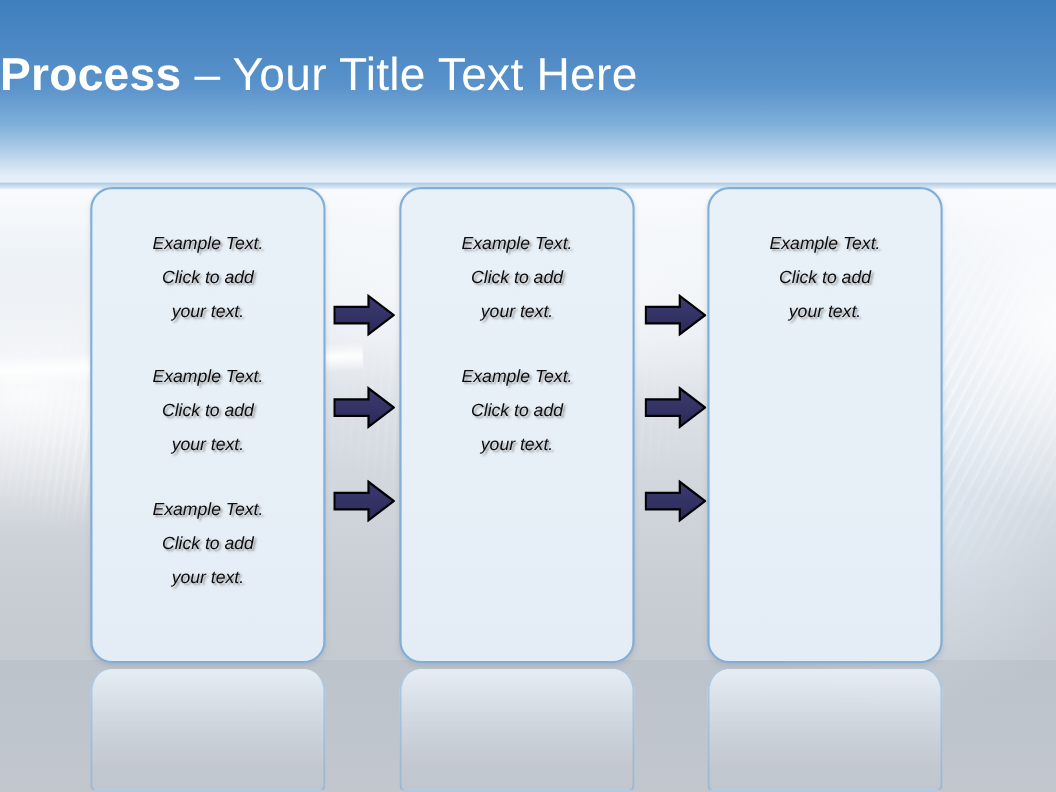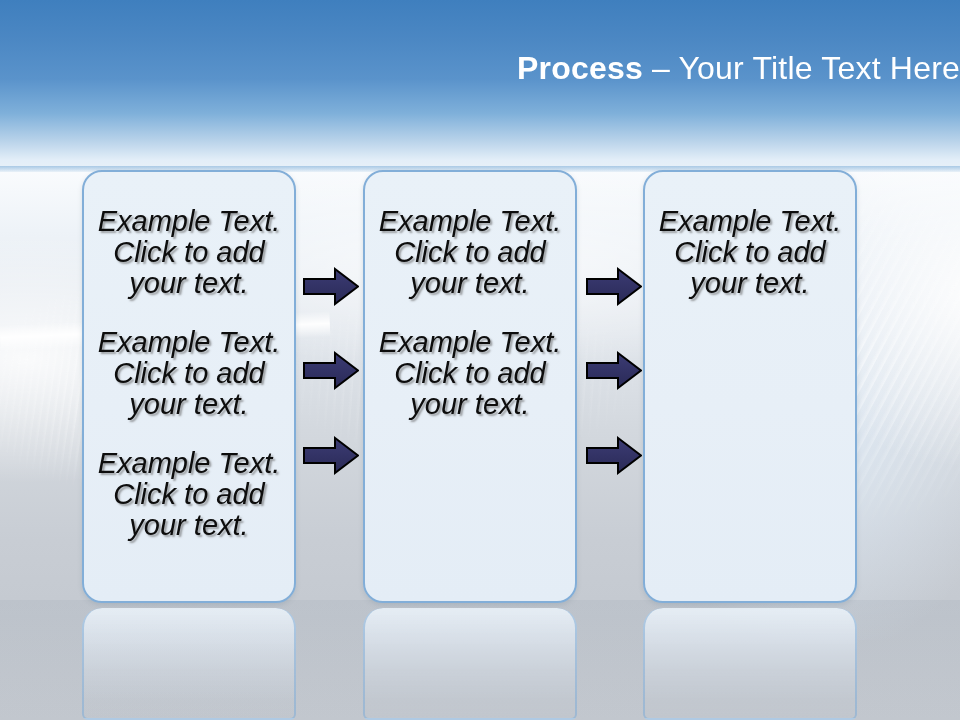--- a/index.html
+++ b/index.html
@@ -135,23 +135,23 @@
     left: 0; bottom: 0;
     width: 100%; height: 6px;
     background: linear-gradient(to bottom, rgba(120,170,214,0.55), rgba(233,241,248,0));
   }
 
   .title-text {
     position: absolute;
     left: 0;
     top: 47px;
     width: 960px;
-    text-align: right;
+    text-align: left;
     color: #ffffff;
-    font-size: 32px;
+    font-size: 42px;
     line-height: 42px;
     letter-spacing: 0.2px;
     white-space: nowrap;
     font-family: "Liberation Sans", sans-serif;
   }
   .title-text .t-bold { font-weight: 700; }
   .title-text .t-reg  { font-weight: 400; }
 
   
   .box {
@@ -174,21 +174,21 @@
     left: 10px;
     right: 10px;
     top: 34px;
     text-align: center;
   }
 
   .para {
     font-family: "Liberation Sans", sans-serif;
     font-style: italic;
     font-weight: 400;
-    font-size: 29px;
+    font-size: 16px;
     line-height: 31px;
     color: #0d0d0d;
     text-shadow: 2px 2px 2px rgba(90,90,90,0.55);
     margin: 0 0 28px 0;
     white-space: pre-line;
   }
   .para:last-child { margin-bottom: 0; }
 
   
   .arrow {

